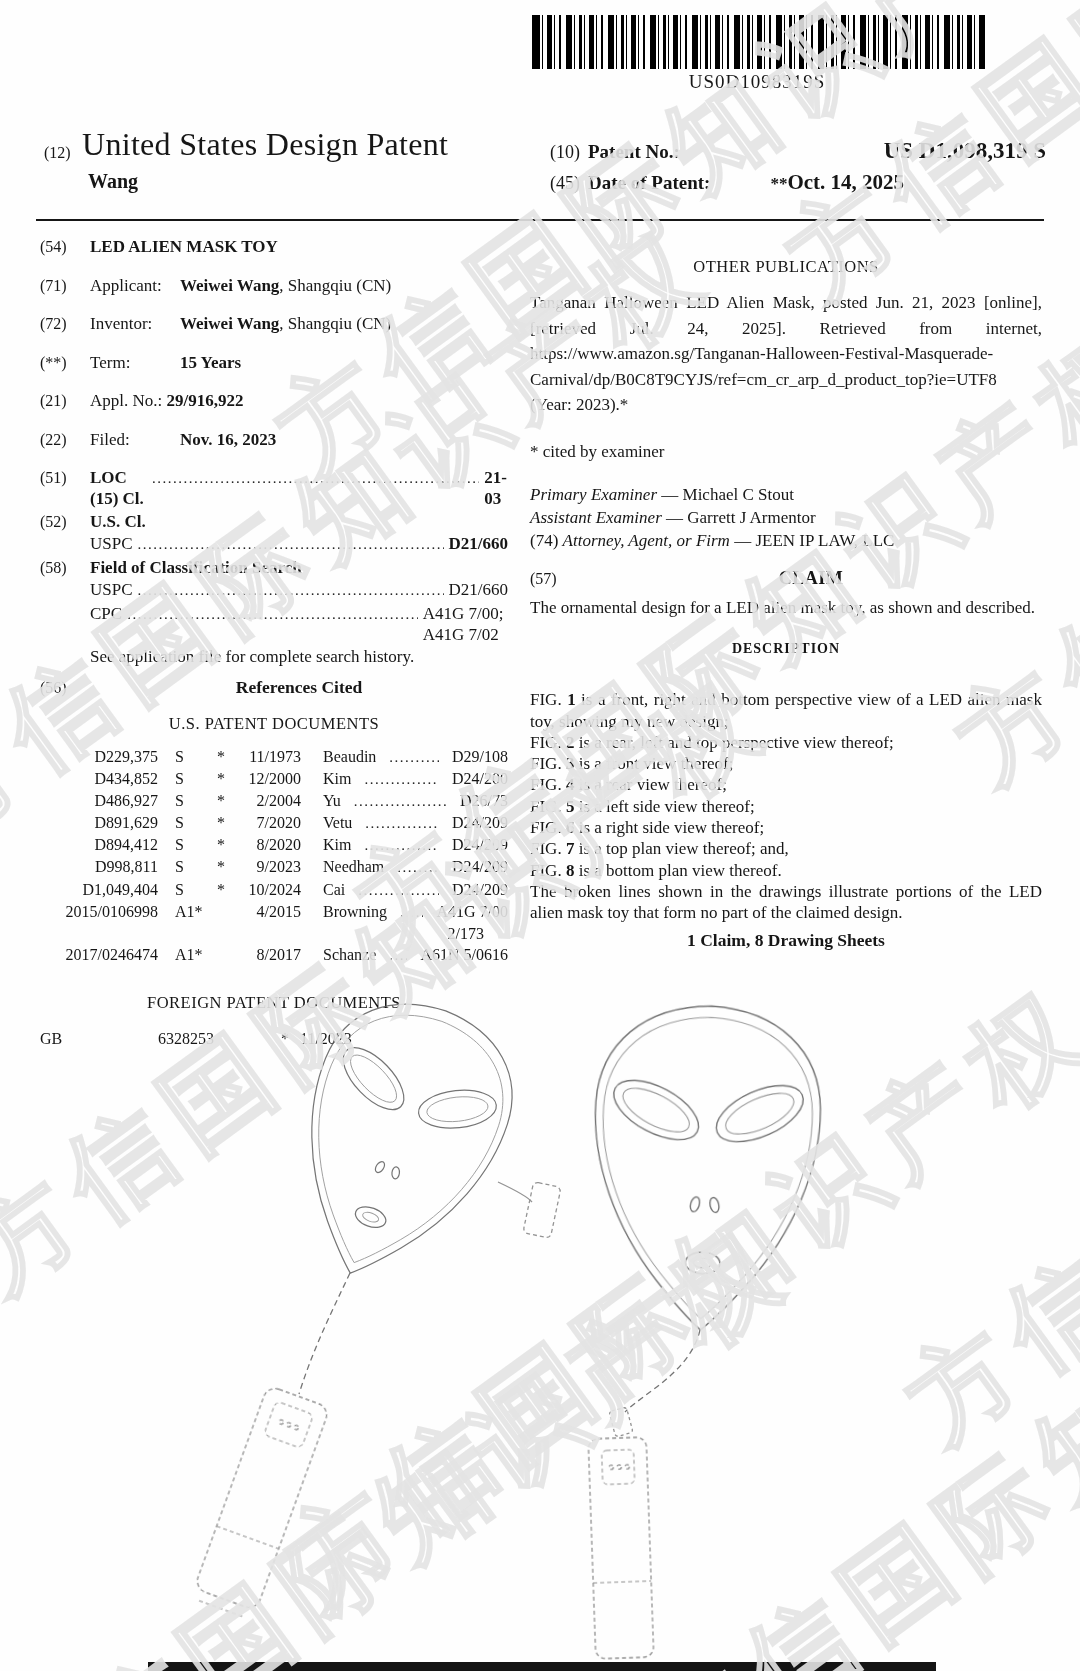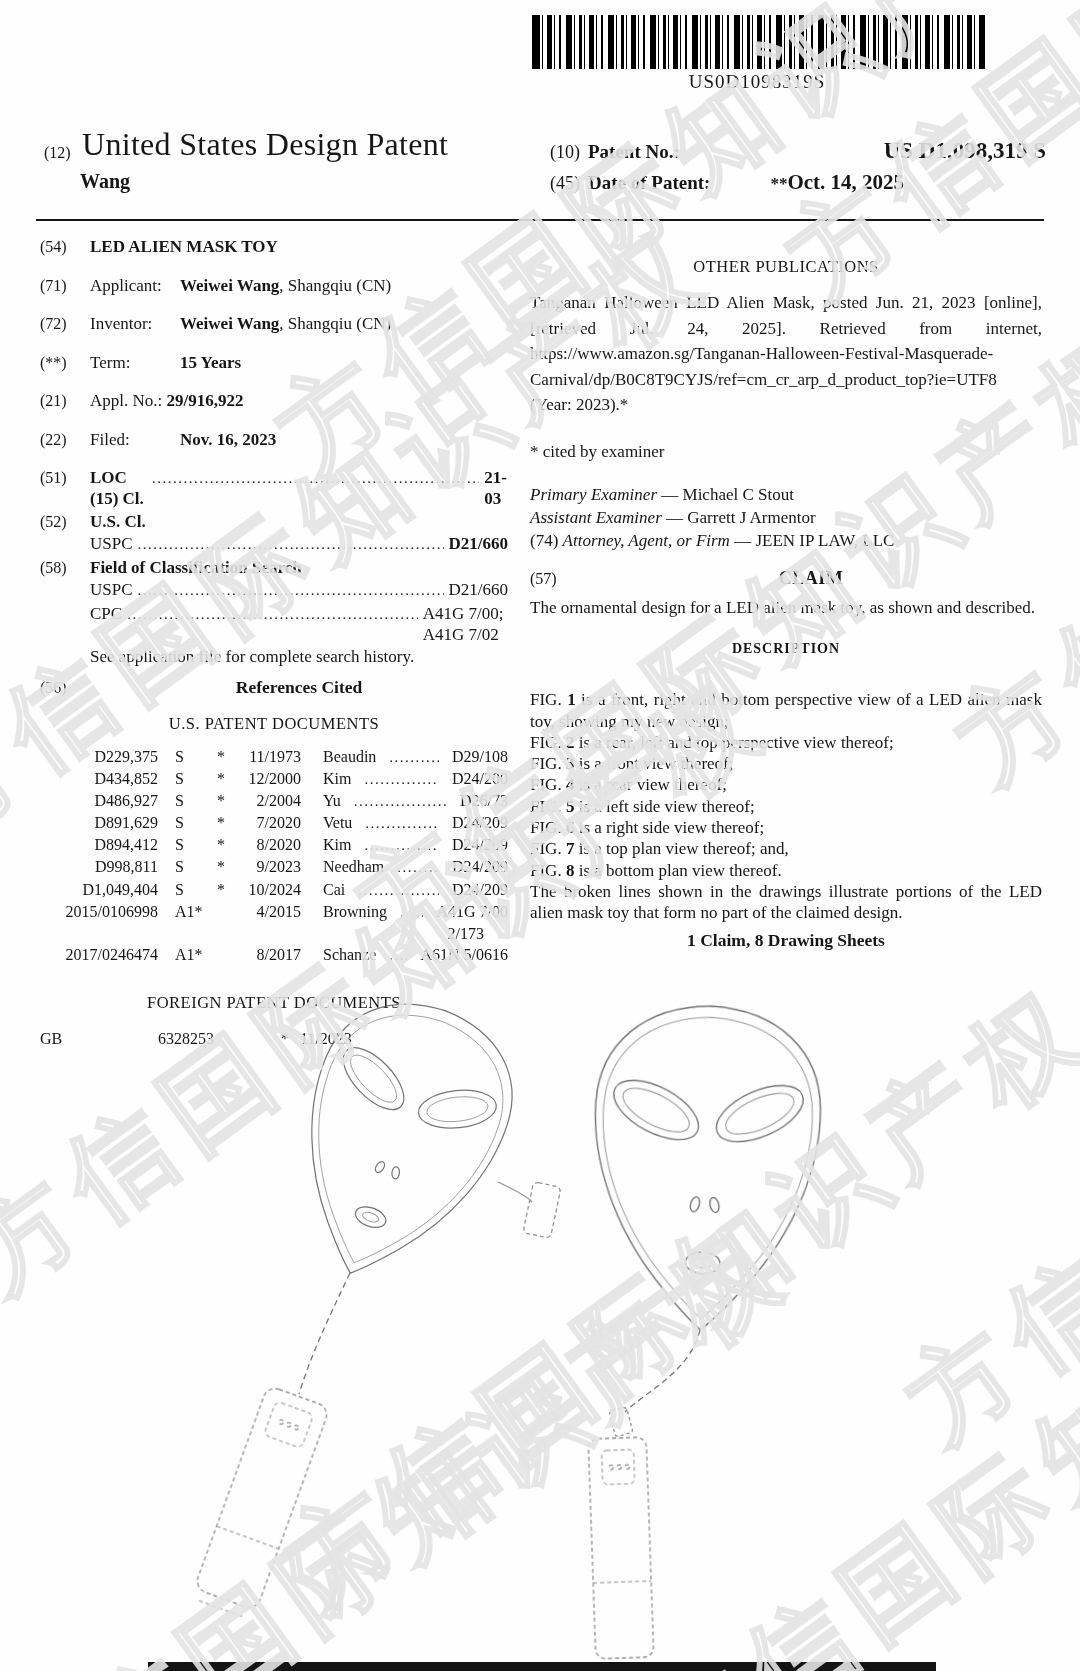--- a/index.html
+++ b/index.html
@@ -16,21 +16,21 @@
   .bars{height:54px;width:444px;margin:0 auto;border-left:5px solid #000;border-right:4px solid #000;
     background:repeating-linear-gradient(90deg,
       #000 0 3px,#fff 3px 5px,#000 5px 6px,#fff 6px 10px,
       #000 10px 15px,#fff 15px 17px,#000 17px 18px,#fff 18px 22px,
       #000 22px 24px,#fff 24px 29px,#000 29px 35px,#fff 35px 37px,
       #000 37px 38px,#fff 38px 42px);}
   .bc-num{font-size:19px;letter-spacing:1px;margin-top:2px;}
   
   .h-kind{position:absolute;left:44px;top:144px;font-size:16px;}
   .h-title{position:absolute;left:82px;top:126px;font-size:32px;font-weight:normal;letter-spacing:.3px;}
-  .h-wang{position:absolute;left:80px;top:170px;font-size:20px;font-weight:bold;}
+  .h-wang{position:absolute;left:88px;top:170px;font-size:20px;font-weight:bold;}
   .h-right{position:absolute;left:550px;top:138px;width:496px;}
   .h-row{display:flex;align-items:baseline;margin-bottom:6px;}
   .h-num{font-size:18px;width:38px;}
   .h-lab{font-size:19px;font-weight:bold;}
   .h-val{flex:1;text-align:right;font-size:23px;font-weight:bold;white-space:nowrap;}
   .h-stars{font-size:17px;font-weight:bold;margin-left:60px;}
   .h-date{flex:1;font-size:21px;font-weight:bold;}
   .divider{position:absolute;left:36px;top:219px;width:1008px;border-top:2px solid #161616;}
   
   .col-l{position:absolute;left:40px;top:236px;width:468px;font-size:17px;line-height:21px;}

